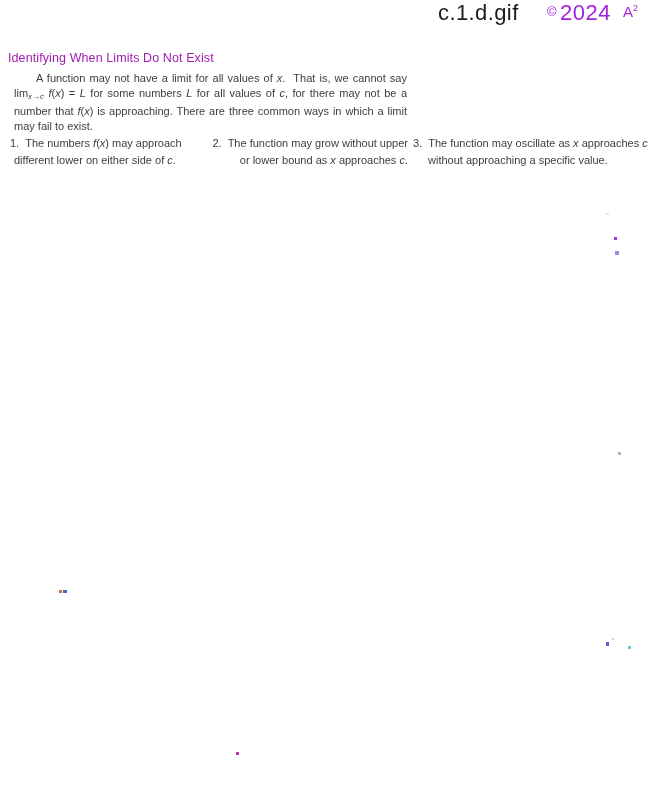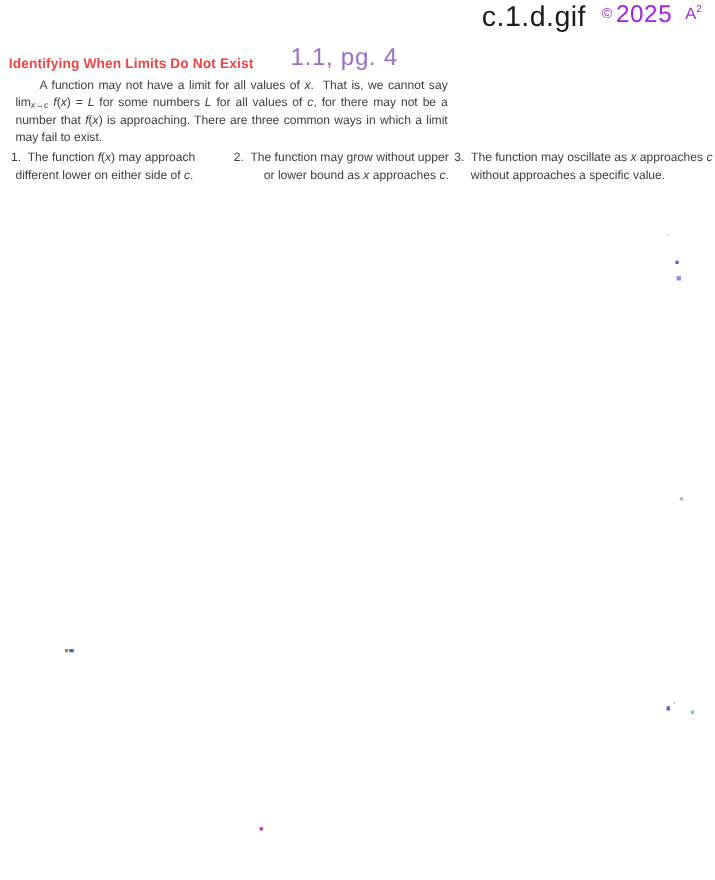--- a/index.html
+++ b/index.html
@@ -3,36 +3,36 @@
 <meta charset="utf-8">
 <style>
   html,body{margin:0;padding:0;background:#ffffff;}
   .page{
     position:relative;width:650px;height:800px;background:#ffffff;
     font-family:"Liberation Sans",sans-serif;overflow:hidden;
   }
   
   .filename{
     position:absolute;left:438px;top:0px;
-    font-size:26px;color:#1c1c1c;letter-spacing:0.4px;
+    font-size:22px;color:#1c1c1c;letter-spacing:0.4px;
   }
   .copyright{
     position:absolute;left:547px;top:0px;
     font-size:22px;color:#a320e0;letter-spacing:0.5px;white-space:nowrap;
   }
   .c-sym{font-size:13px;vertical-align:4px;margin-right:3px;}
   .logo{
     position:absolute;left:623px;top:3px;
     color:#a52bd8;font-weight:normal;font-size:15px;white-space:nowrap;
   }
   .logo .exp{font-size:9px;vertical-align:6px;}
   
   .title{
     position:absolute;left:8px;top:51px;
-    font-size:12.5px;font-weight:bold;color:#ef4444;letter-spacing:0.1px;
+    font-size:12.5px;font-weight:normal;color:#a21caf;letter-spacing:0.1px;
   }
   .pageref{
     position:absolute;left:264px;top:39px;
     font-size:22px;color:#9a6fc4;letter-spacing:0.6px;
   }
   
   .para{
     position:absolute;left:14px;top:60px;width:393px;
     font-size:11px;line-height:14.6px;color:#3d3d3d;
     text-align:justify;text-indent:22px;white-space:pre-wrap;
@@ -54,33 +54,32 @@
   
   .speck{position:absolute;}
 </style>
 </head>
 <body>
 
 <div class="page">
 
   <span class="filename">c.1.d.gif</span>
 
-  <span class="copyright"><span class="c-sym">©</span><span>2025</span></span>
+  <span class="copyright"><span class="c-sym">©</span><span>2024</span></span>
 
   <span class="logo"><span>A</span><span class="exp">2</span></span>
 
   <div class="title">Identifying When Limits Do Not Exist</div>
-  <div class="pageref">1.1, pg. 4</div>
 
   <p class="para"><span>A function may not have a limit for all values of </span><span class="seg-i">x</span><span>.  That is, we cannot say lim</span><span class="seg-si">x</span><span class="seg-s">→</span><span class="seg-si">c</span><span class="seg-i"> f</span><span>(</span><span class="seg-i">x</span><span>) = </span><span class="seg-i">L</span><span> for some numbers </span><span class="seg-i">L</span><span> for all values of </span><span class="seg-i">c</span><span>, for there may not be a number that </span><span class="seg-i">f</span><span>(</span><span class="seg-i">x</span><span>) is approaching. There are three common ways in which a limit may fail to exist.</span></p>
 
   <div class="items">
-    <div class="item item-1"><span class="num">1.</span><span><span>The function </span><span class="seg-i">f</span><span>(</span><span class="seg-i">x</span><span>) may approach different lower on either side of </span><span class="seg-i">c</span><span>.</span></span></div>
+    <div class="item item-1"><span class="num">1.</span><span><span>The numbers </span><span class="seg-i">f</span><span>(</span><span class="seg-i">x</span><span>) may approach different lower on either side of </span><span class="seg-i">c</span><span>.</span></span></div>
     <div class="item item-2"><span class="num">2.</span><span><span>The function may grow without upper or lower bound as </span><span class="seg-i">x</span><span> approaches </span><span class="seg-i">c</span><span>.</span></span></div>
-    <div class="item item-3"><span class="num">3.</span><span><span>The function may oscillate as </span><span class="seg-i">x</span><span> approaches </span><span class="seg-i">c</span><span> without approaches a specific value.</span></span></div>
+    <div class="item item-3"><span class="num">3.</span><span><span>The function may oscillate as </span><span class="seg-i">x</span><span> approaches </span><span class="seg-i">c</span><span> without approaching a specific value.</span></span></div>
   </div>
 
 <div class="speck" style="left: 606px; top: 213px; width: 3px; height: 2px; background: rgb(231, 226, 239);"></div>
     <div class="speck" style="left: 614px; top: 237px; width: 3px; height: 3px; background: rgb(139, 70, 214);"></div>
     <div class="speck" style="left: 615px; top: 251px; width: 4px; height: 4px; background: rgb(154, 138, 224);"></div>
     <div class="speck" style="left: 618px; top: 452px; width: 3px; height: 3px; background: rgb(185, 174, 214);"></div>
     <div class="speck" style="left: 59px; top: 590px; width: 3px; height: 3px; background: rgb(210, 114, 47);"></div>
     <div class="speck" style="left: 63px; top: 590px; width: 4px; height: 3px; background: rgb(63, 102, 201);"></div>
     <div class="speck" style="left: 606px; top: 642px; width: 3px; height: 4px; background: rgb(90, 99, 207);"></div>
     <div class="speck" style="left: 612px; top: 638px; width: 2px; height: 2px; background: rgb(188, 212, 242);"></div>

